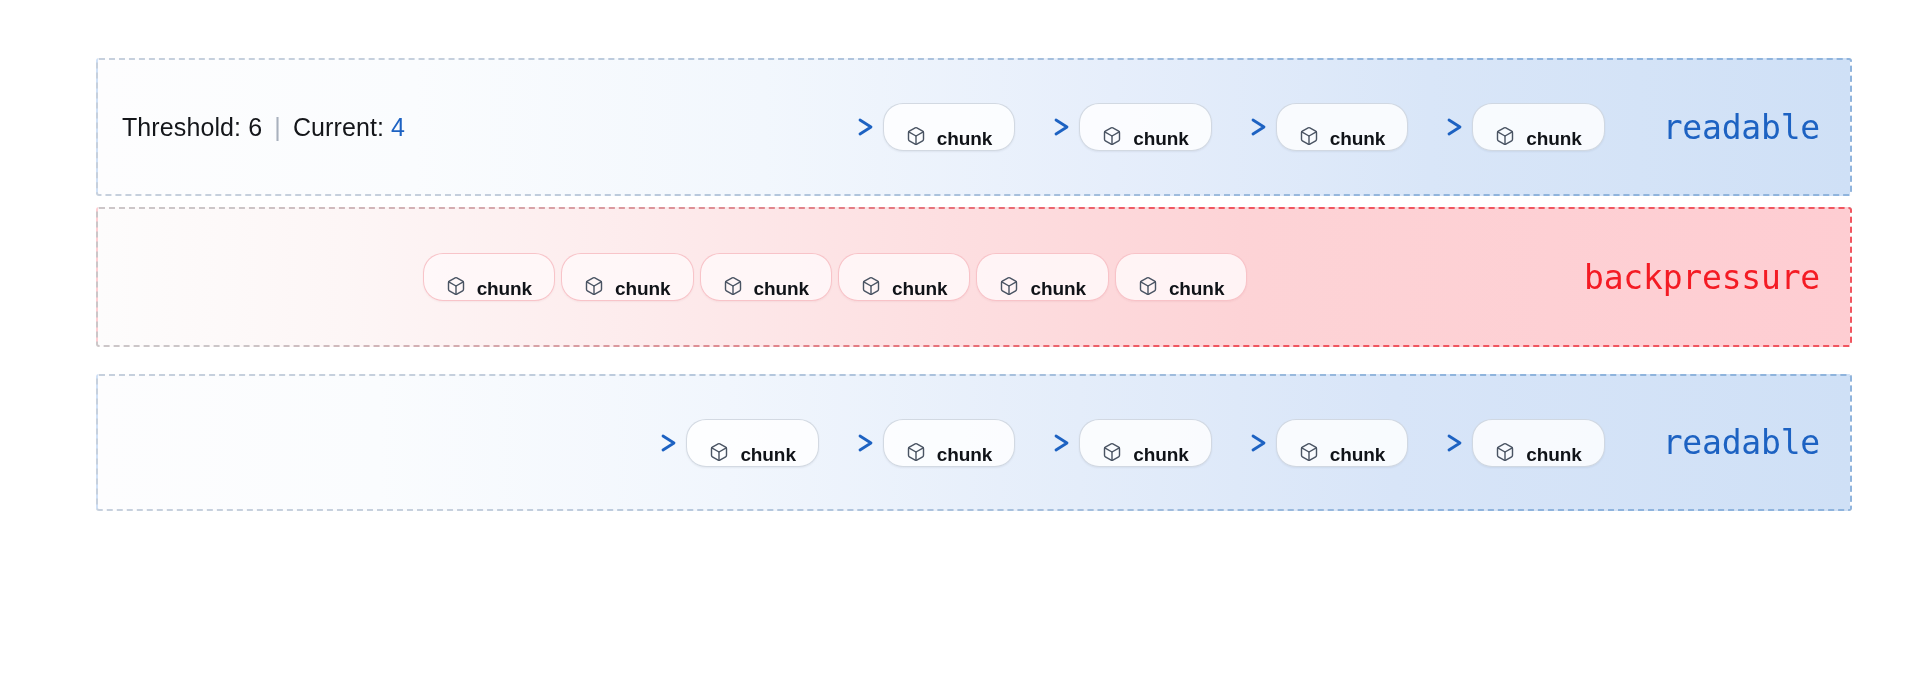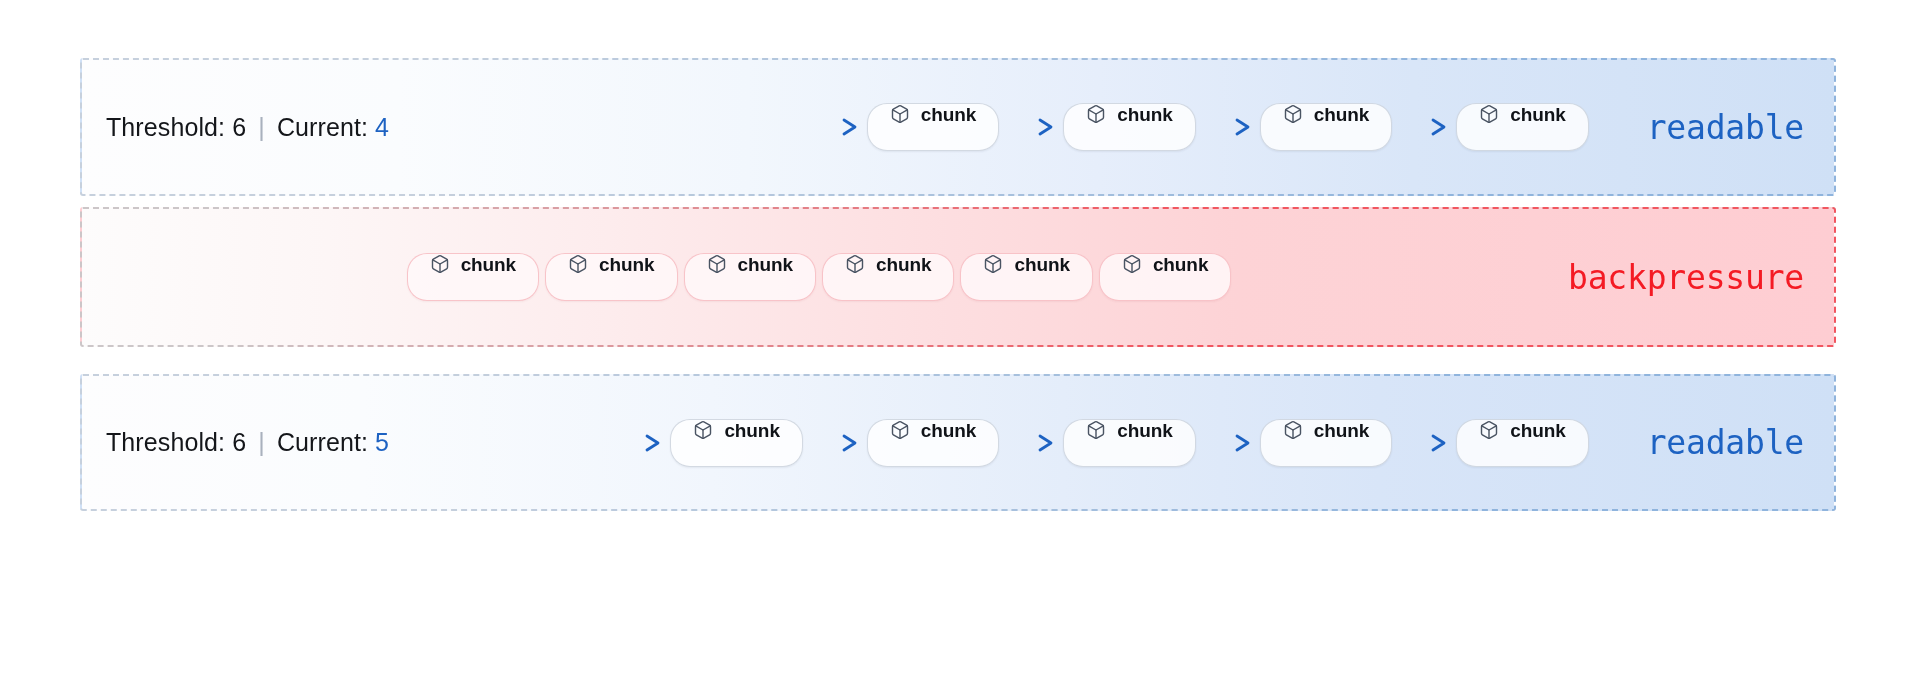--- a/index.html
+++ b/index.html
@@ -16,21 +16,21 @@
 
   .stage {
     position: relative;
     width: 1920px;
     height: 694px;
     background: #ffffff;
   }
 
   .lane {
     position: absolute;
-    left: 80px;
+    left: 96px;
     width: 1756px;
     box-sizing: border-box;
     border: 2px dashed #c3ccd8;
     border-radius: 3px;
     display: flex;
     align-items: center;
     padding: 0 30px 0 24px;
   }
 
   
@@ -131,21 +131,21 @@
     width: 52px;
     height: 22px;
     position: relative;
     margin: 0 6px;
   }
   .arrow svg { display: block; }
 
   .chunk {
     flex: 0 0 auto;
     display: flex;
-    align-items: flex-start;
+    align-items: flex-end;
     gap: 11px;
     height: 48px;
     padding: 0 22px;
     box-sizing: border-box;
     border-radius: 20px;
     background: rgba(255,255,255,0.82);
     border: 1px solid rgba(160,172,190,0.45);
     box-shadow: 0 1px 2px rgba(25,40,70,0.07);
   }
   .chunk .label {
@@ -331,27 +331,20 @@
           </svg>
         </span>
         <span class="label">chunk</span>
       </div>
     </div>
 
     <div class="state state-backpressure">backpressure</div>
   </div>
 
   <div class="lane lane-readable-b">
-    <div class="meter">
-      <span>Threshold:</span>
-      <span>6</span>
-      <span class="sep">|</span>
-      <span>Current:</span>
-      <span class="cur-blue">5</span>
-    </div>
 
     <div class="flow">
       <span class="arrow">
         <svg width="52" height="22" viewBox="0 0 52 22">
           <path d="M0 11 H43" stroke="url(#ag1)" stroke-width="2.6" fill="none"></path>
           <path d="M35 4 L46 11 L35 18" stroke="#1d62c2" stroke-width="2.8" fill="none" stroke-linecap="round" stroke-linejoin="round"></path>
         </svg>
       </span>
       <div class="chunk">
         <span class="cube">

